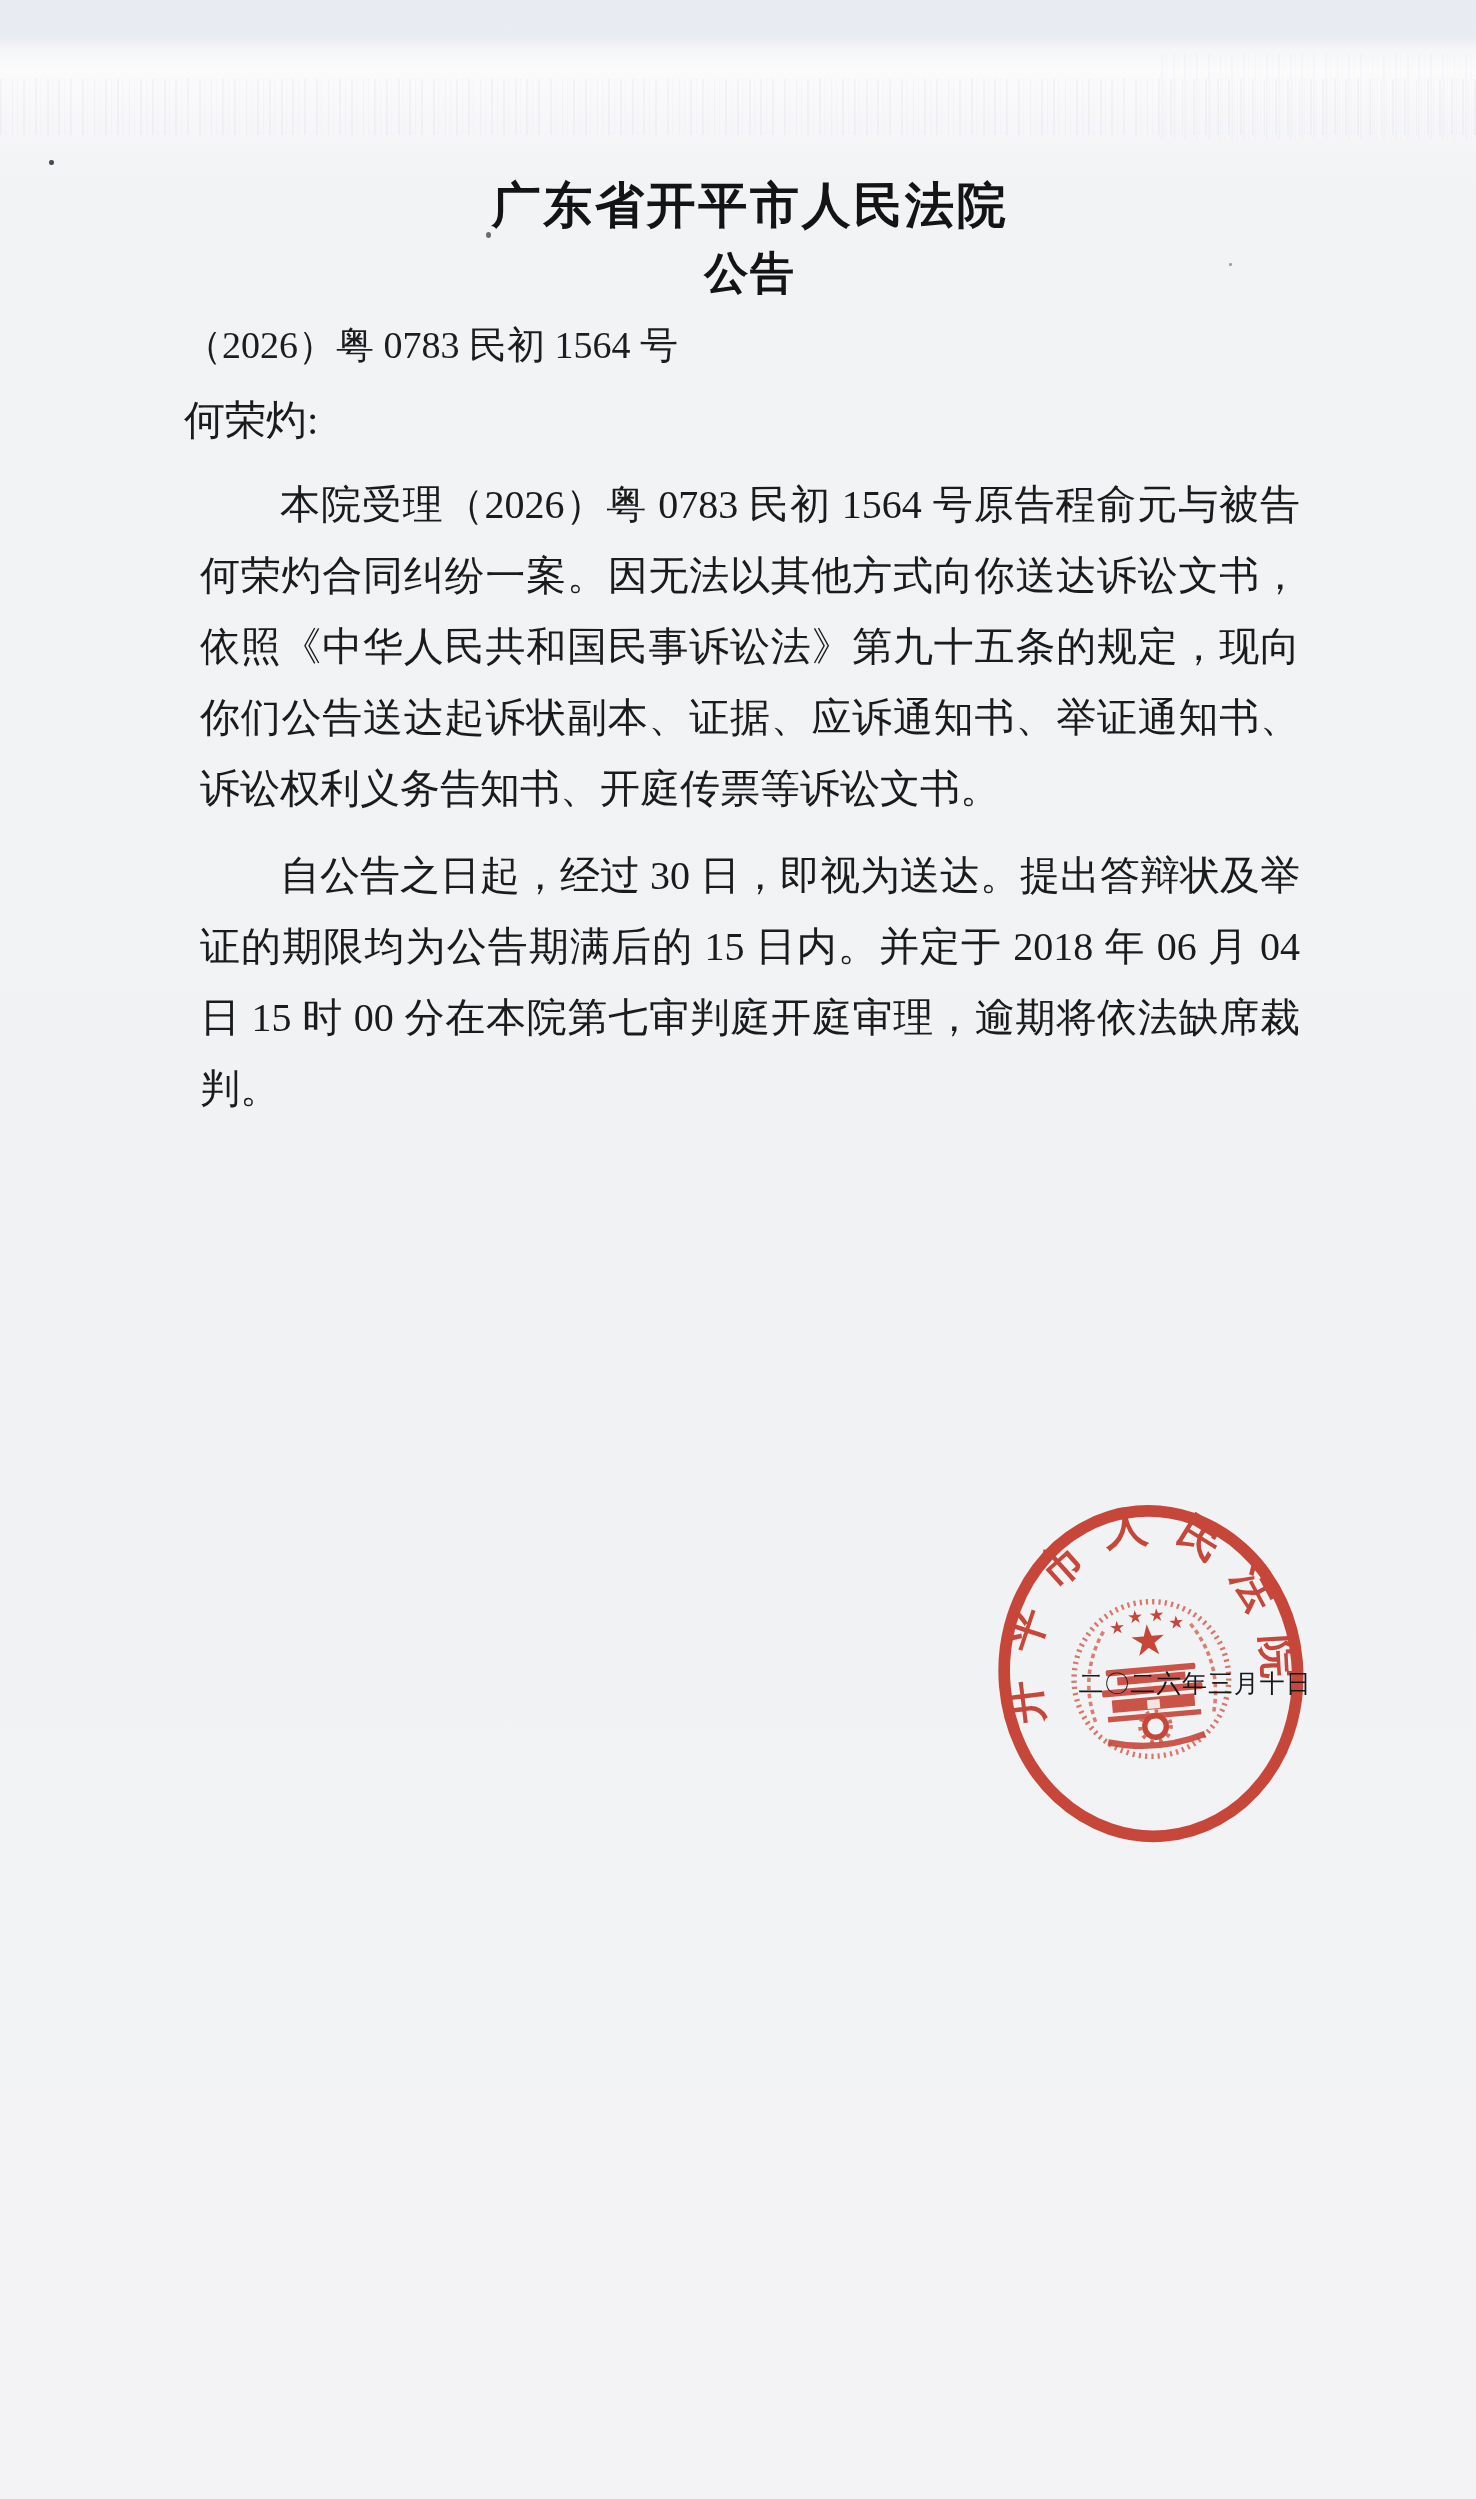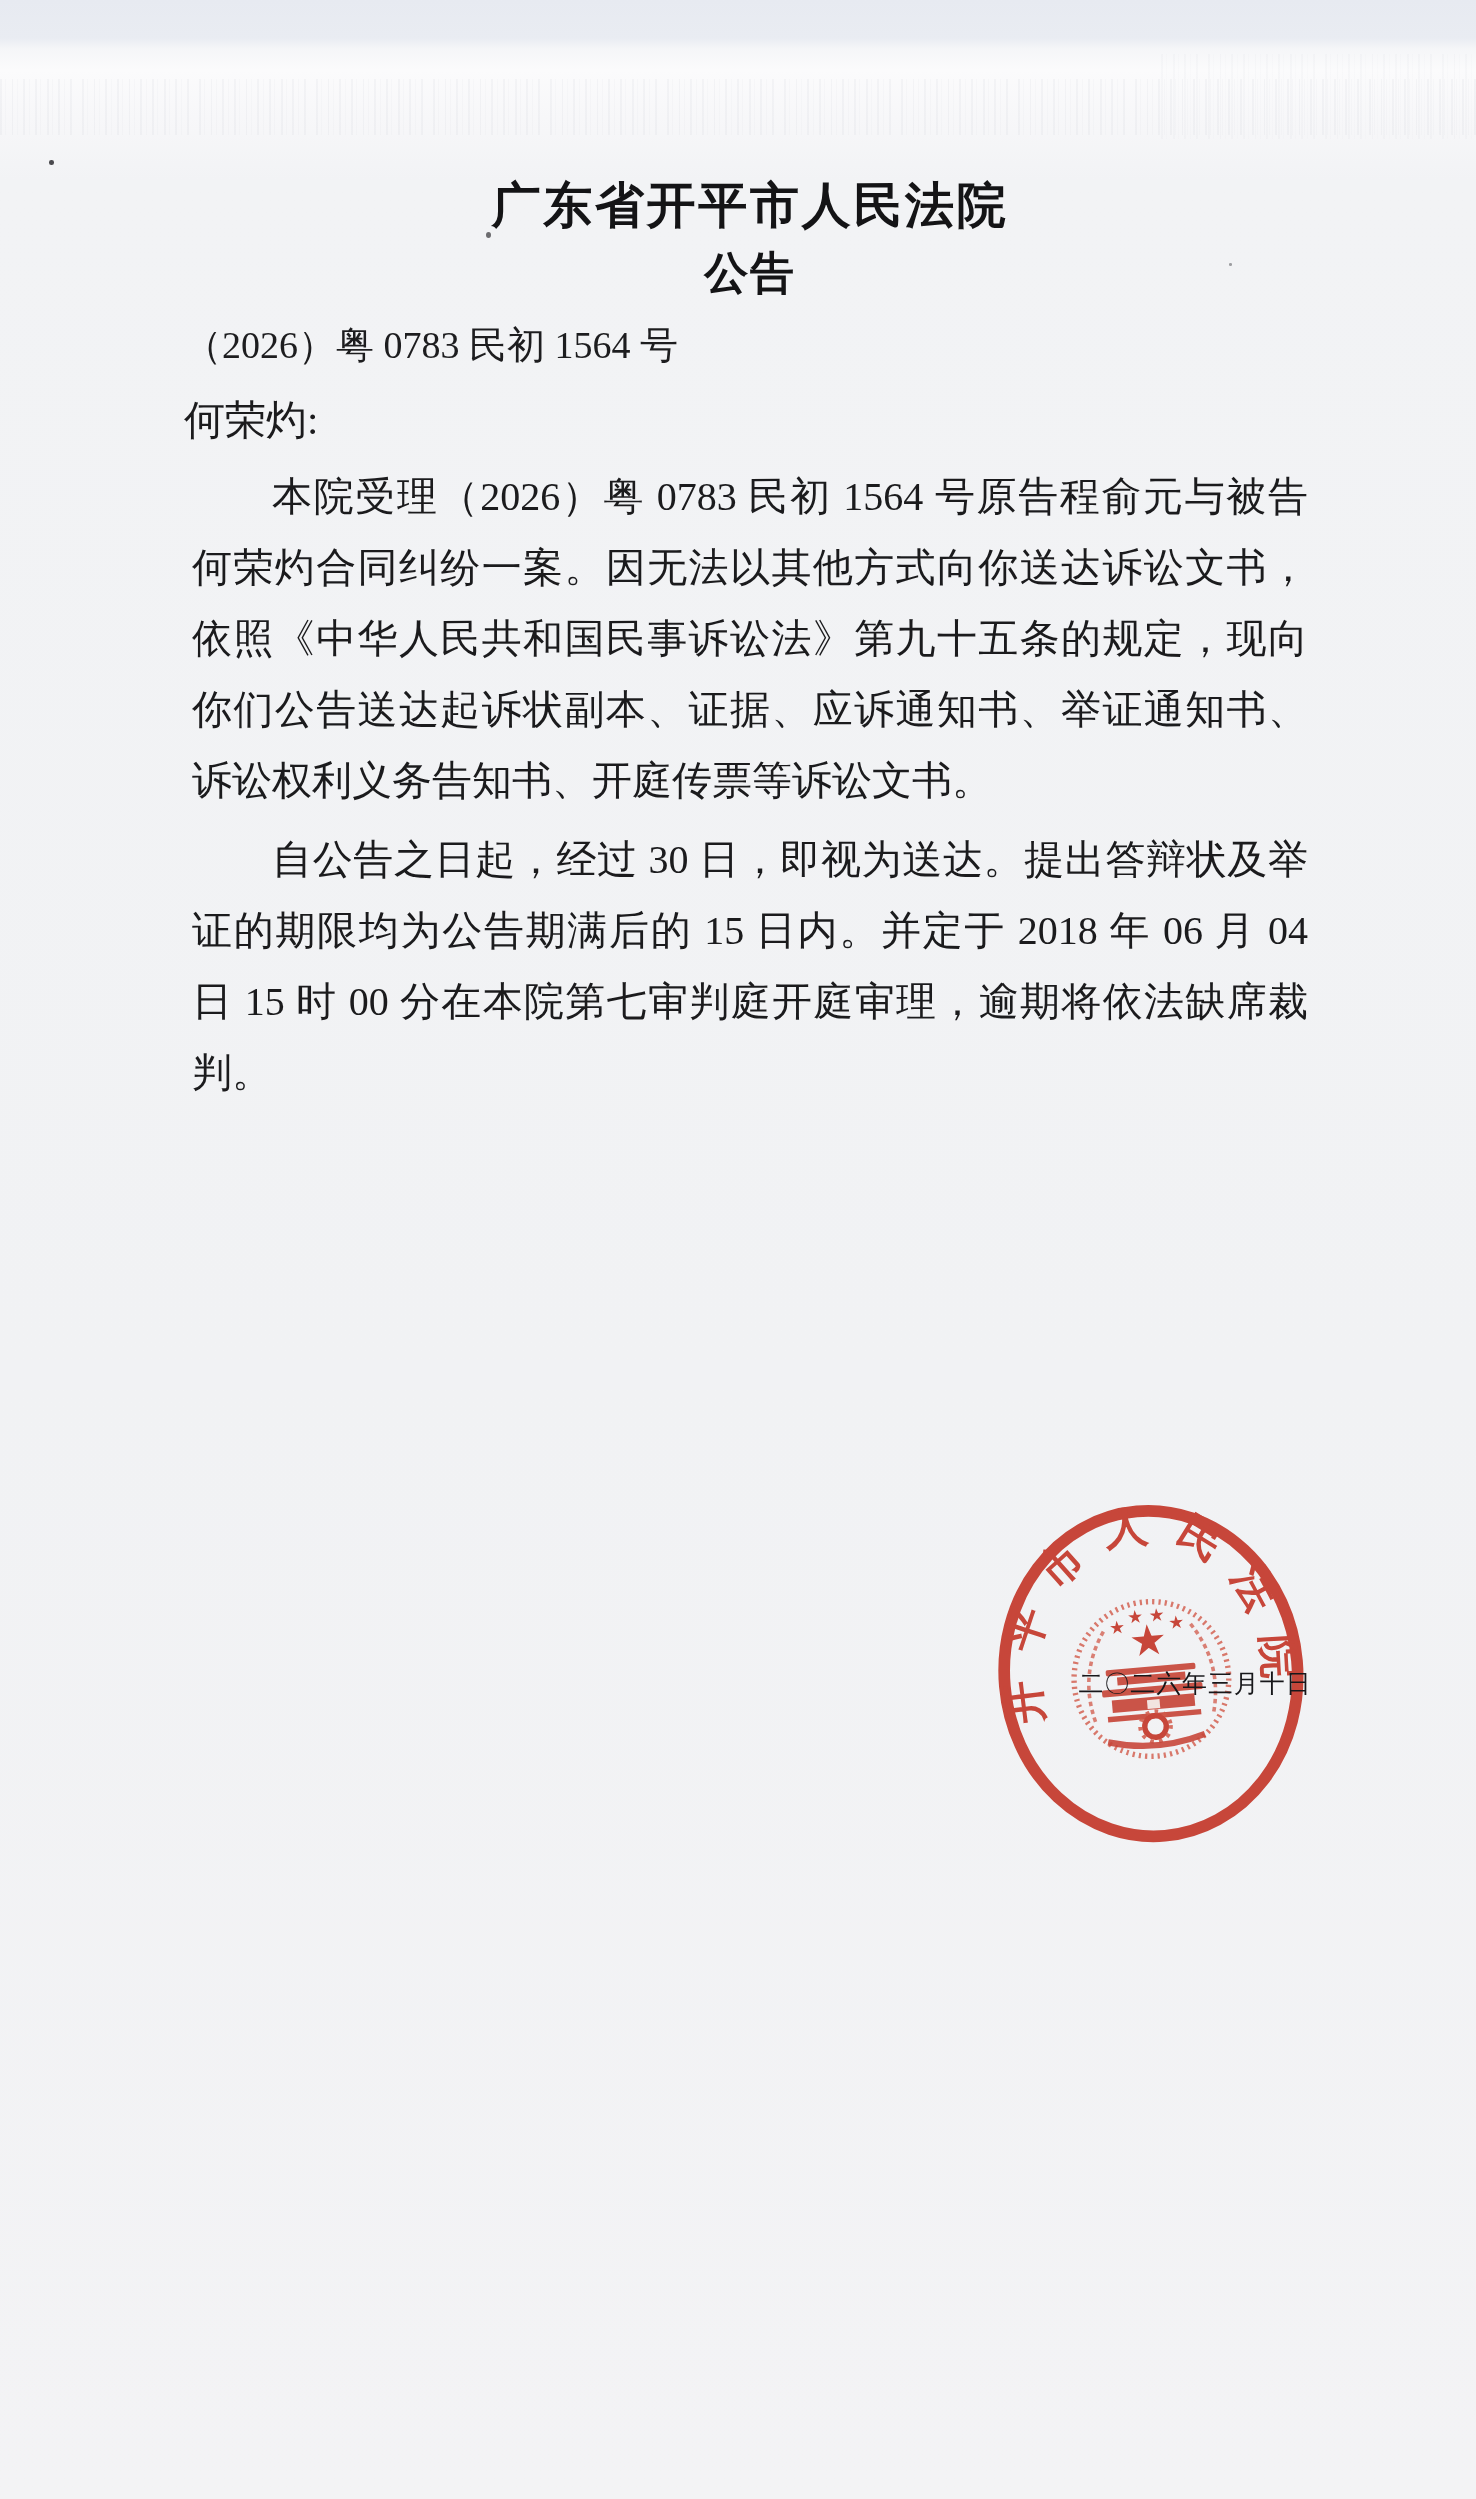--- a/index.html
+++ b/index.html
@@ -64,21 +64,21 @@
     top:394px;
     font-size:41px;line-height:52px;
   }
   .body-text{
     top:453px;
     font-size:40px;
     line-height:71px;
     text-align:justify;
     text-justify:inter-ideograph;
   }
-  .body-text p{margin:8px;text-indent:2em;}
+  .body-text p{margin:16px;text-indent:2em;}
 
   .seal{
     position:absolute;left:990px;top:1497px;width:322px;height:355px;
     z-index:4;
     opacity:.93;
     transform:rotate(-5deg);
   }
   .date-line{
     position:absolute;left:1013px;top:1660px;width:364px;
     text-align:center;

